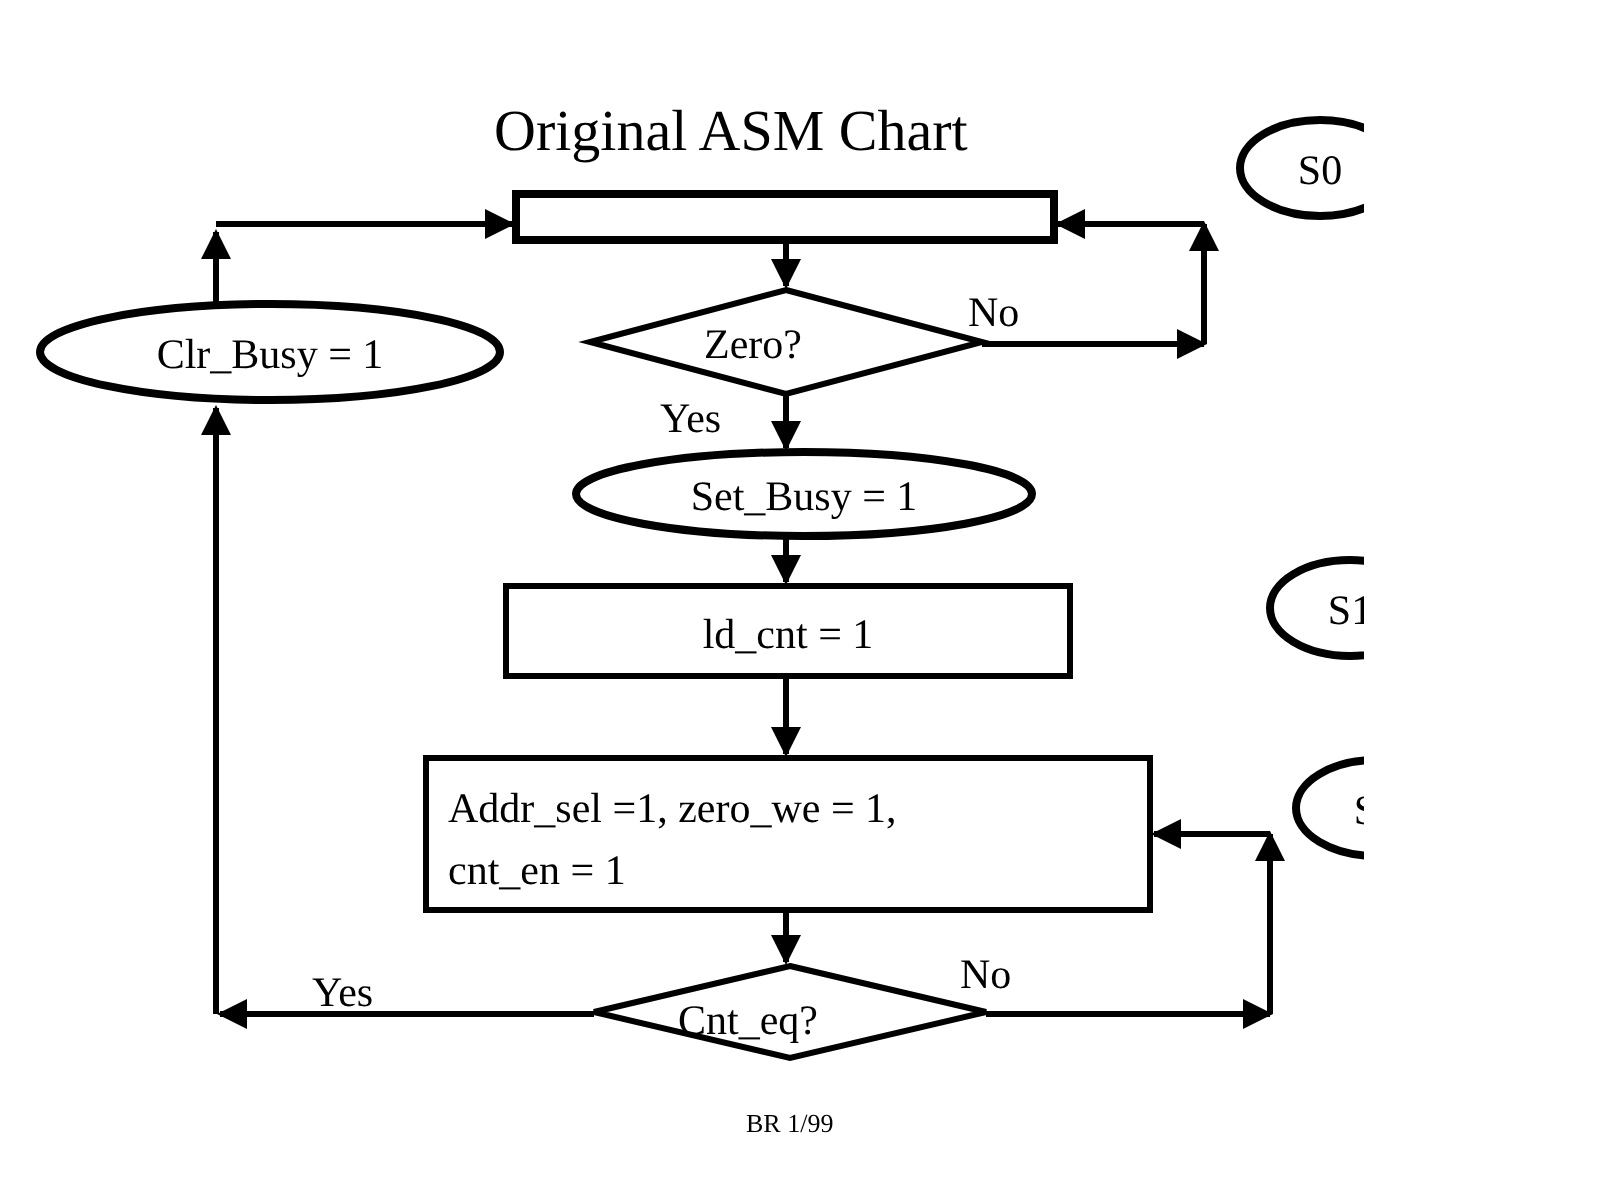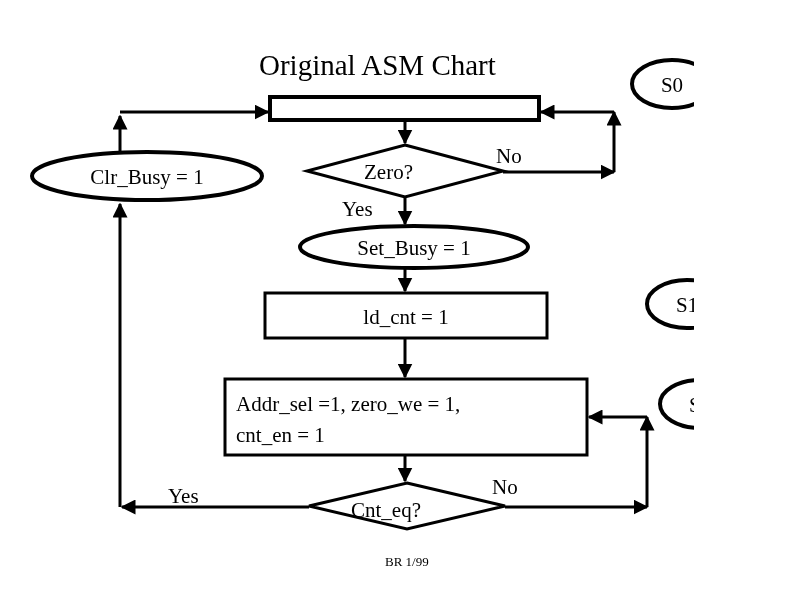--- a/index.html
+++ b/index.html
@@ -8,21 +8,20 @@
     background: #ffffff;
   }
   #slide {
     position: relative;
     width: 682px;
     height: 600px;
     background: #ffffff;
     overflow: hidden;
     font-family: "Liberation Serif", "DejaVu Serif", serif;
     color: #000000;
-    margin-left: 12px;
   }
   #diagram {
     position: absolute;
     left: 0;
     top: 0;
     width: 800px;
     height: 600px;
   }
   .shape-stroke {
     fill: #ffffff;

